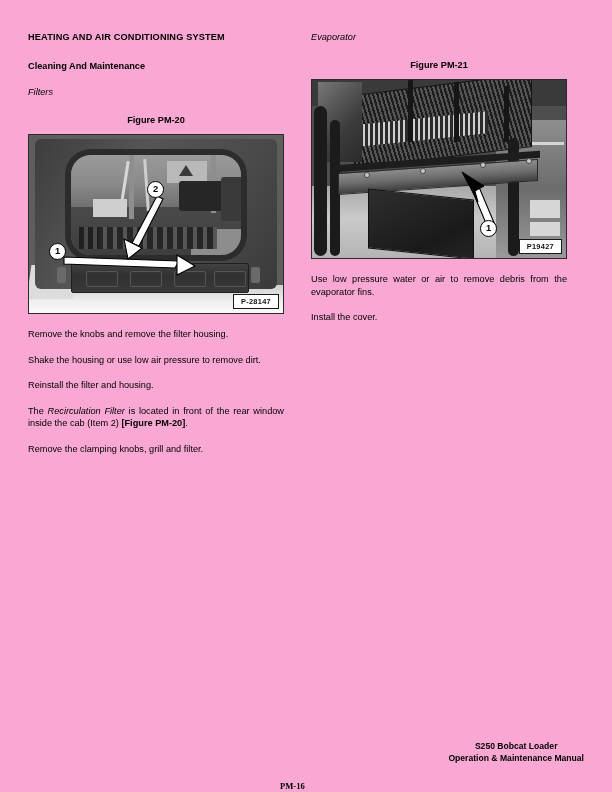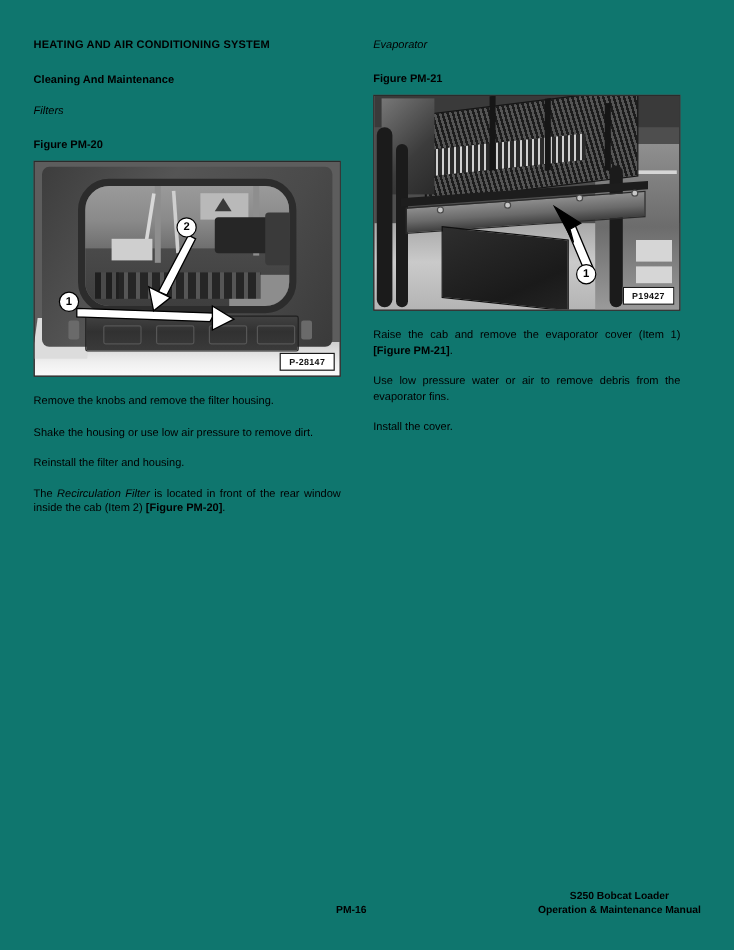--- a/index.html
+++ b/index.html
@@ -5,21 +5,21 @@
 <style>
   html, body {
     margin: 0;
     padding: 0;
     background: #ffffff;
   }
   .page {
     position: relative;
     width: 612px;
     height: 792px;
-    background: #0f766e;
+    background: #f9a8d4;
     font-family: "Liberation Sans", sans-serif;
     color: #000000;
     overflow: hidden;
   }
 
   
   .col {
     position: absolute;
     width: 256px;
   }
@@ -44,20 +44,21 @@
     font-size: 9.2px;
     font-style: italic;
     line-height: 12px;
     margin: 0 0 16px 0;
   }
   .fig-head {
     font-size: 9.2px;
     font-weight: bold;
     line-height: 12px;
     margin: 0 0 8px 0;
+    text-align: center;
   }
   p.body {
     font-size: 9.2px;
     line-height: 12.6px;
     text-align: justify;
     margin: 0 0 13px 0;
   }
   p.body:last-child { margin-bottom: 0; }
   .it { font-style: italic; }
   .bd { font-weight: bold; }
@@ -263,22 +264,22 @@
   .f21-rightstripe {
     position: absolute; background: #d6d6d6;
   }
   .f21-screw {
     position: absolute; width: 6px; height: 6px; border-radius: 50%;
     background: #c8c8c8; border: 1px solid #4a4a4a; box-sizing: border-box;
   }
 
   
   .footer-page {
-    position: absolute; left: 280px; top: 753px;
-    font-size: 8.6px; font-weight: bold; line-height: 11px;
+    position: absolute; left: 280px; top: 781px;
+    font-size: 8.6px; font-weight: bold; line-height: 11px; font-family: Liberation Serif, serif;
   }
   .footer-right {
     position: absolute; right: 28px; top: 741px;
     text-align: center;
     font-size: 8.6px; font-weight: bold; line-height: 11.6px;
   }
 </style>
 </head>
 <body>
 
@@ -346,20 +347,21 @@
 
 
     <p class="body">Remove the knobs and remove the filter housing.</p>
 
     <p class="body">Shake the housing or use low air pressure to remove dirt.</p>
 
     <p class="body">Reinstall the filter and housing.</p>
 
     <p class="body">The <span class="it">Recirculation Filter</span> is located in front of the rear window inside the cab (Item 2) <span class="bd">[Figure PM-20]</span>.</p>
 
+    <p class="body">Remove the clamping knobs, grill and filter.</p>
 
   </div>
 
   <div class="col col-right">
 
     <div class="italic-head">Evaporator</div>
 
     <div class="fig-head">Figure PM-21</div>
 
     <div class="figure">
@@ -396,21 +398,20 @@
           <path d="M176 148 L160 110 L167 107 L183 145 Z"></path>
         </g>
         <path d="M150 92 L172 106 L163 111 L166 122 Z" fill="#000000" stroke="#000000" stroke-width="1"></path>
       </svg>
 
       <div class="callout" style="left:168px; top:140px;">1</div>
 
       <div class="photo-id">P19427</div>
     </div>
 
-    <p class="body">Raise the cab and remove the evaporator cover (Item 1) <span class="bd">[Figure PM-21]</span>.</p>
 
     <p class="body">Use low pressure water or air to remove debris from the evaporator fins.</p>
 
     <p class="body">Install the cover.</p>
   </div>
 
   <div class="footer-page">PM-16</div>
 
   <div class="footer-right">
     <div>S250 Bobcat Loader</div>

